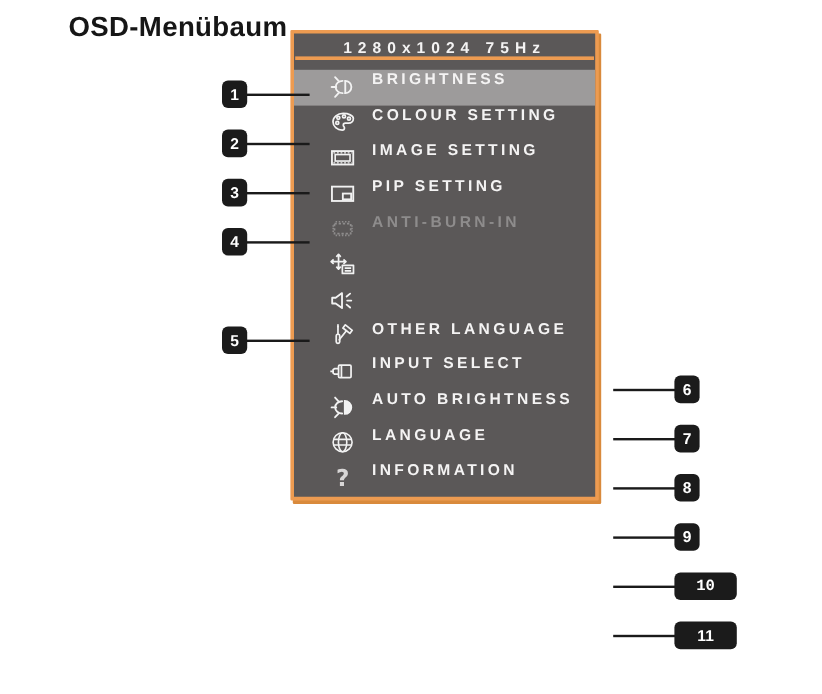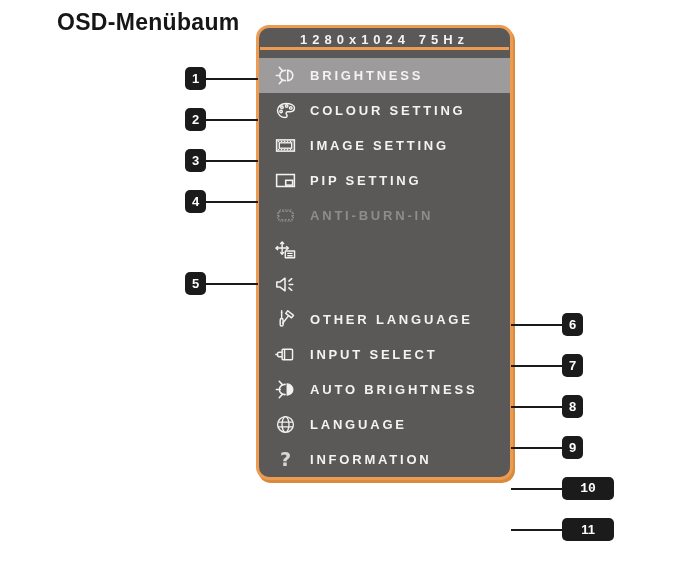--- a/index.html
+++ b/index.html
@@ -16,37 +16,37 @@
   html,body{background:#fff}
   #canvas{
     position:relative;width:685px;height:578px;background:#ffffff;
     font-family:"Liberation Sans",sans-serif;overflow:hidden;
   }
   .page-title{
     position:absolute;left:57px;top:9px;
     font-size:23px;font-weight:bold;color:#161616;letter-spacing:.3px;
   }
   .panel{
-    position:absolute;left:256px;top:25px;width:257px;height:455px;
+    position:absolute;left:242px;top:25px;width:257px;height:392px;
     background:var(--panel-bg);
-    border:3px solid var(--orange);border-radius:13px;
+    border:3px solid var(--orange);border-radius:1px;
     box-shadow:2px 3px 0 var(--orange-shadow);
   }
   .panel-header{
     height:18px;padding-top:4px;text-align:center;
     color:var(--text-white);font-weight:bold;font-size:13px;letter-spacing:5px;
     white-space:nowrap;overflow:hidden;
   }
   .header-rule{height:3px;background:var(--orange);margin:1px 1px 0 1px}
   .menu-list{
     position:absolute;left:0;right:0;top:30px;bottom:0;
     display:flex;flex-direction:column;
     border-bottom-left-radius:6px;border-bottom-right-radius:6px;overflow:hidden;
   }
-  .menu-row{flex:1;display:flex;align-items:center;padding-left:9px}
+  .menu-row{flex:1;display:flex;align-items:flex-start;padding-left:23px}
   .menu-row.selected{background:var(--highlight)}
   .icon-box{width:34px;height:28px;display:flex;align-items:center;justify-content:center;flex:none}
   .menu-label{
     margin-left:8px;font-size:13px;font-weight:bold;letter-spacing:2.8px;
     color:var(--text-white);white-space:nowrap;
   }
   .menu-row.disabled .menu-label{color:var(--disabled)}
   .callout-box{
     position:absolute;height:23px;background:var(--callout-bg);
     color:#fff;font-weight:bold;font-size:13px;

